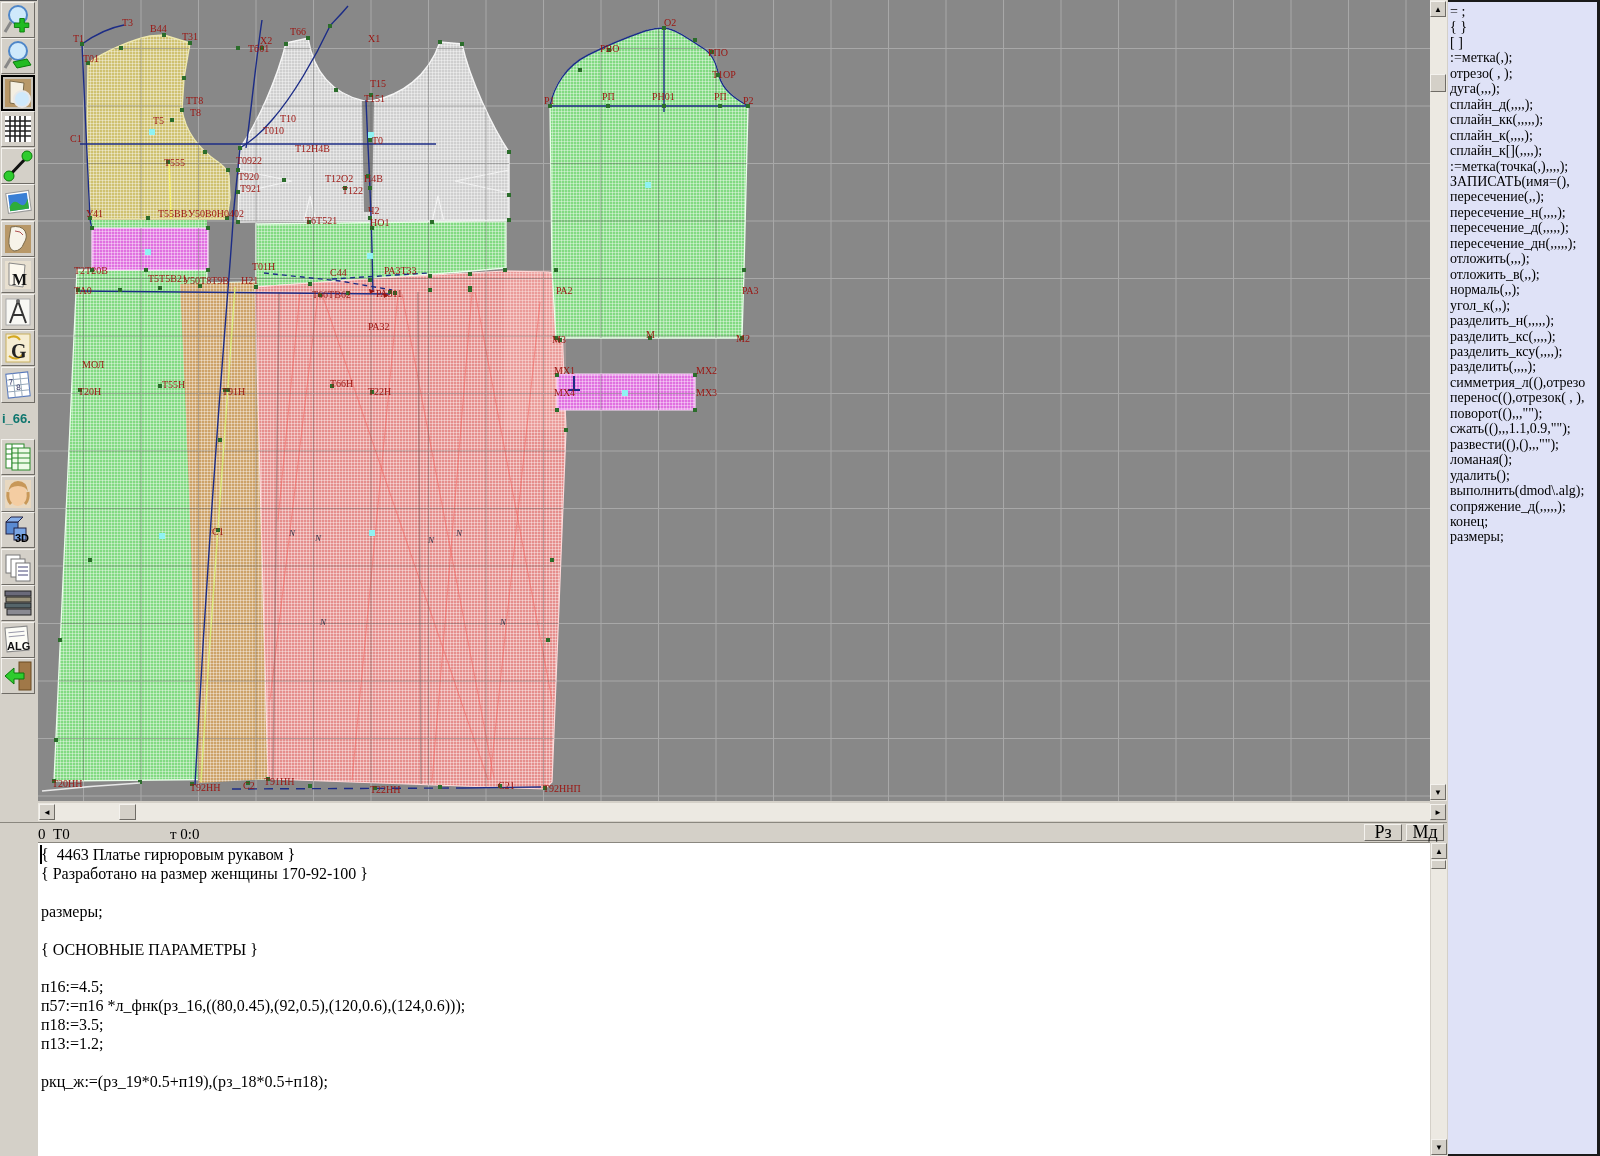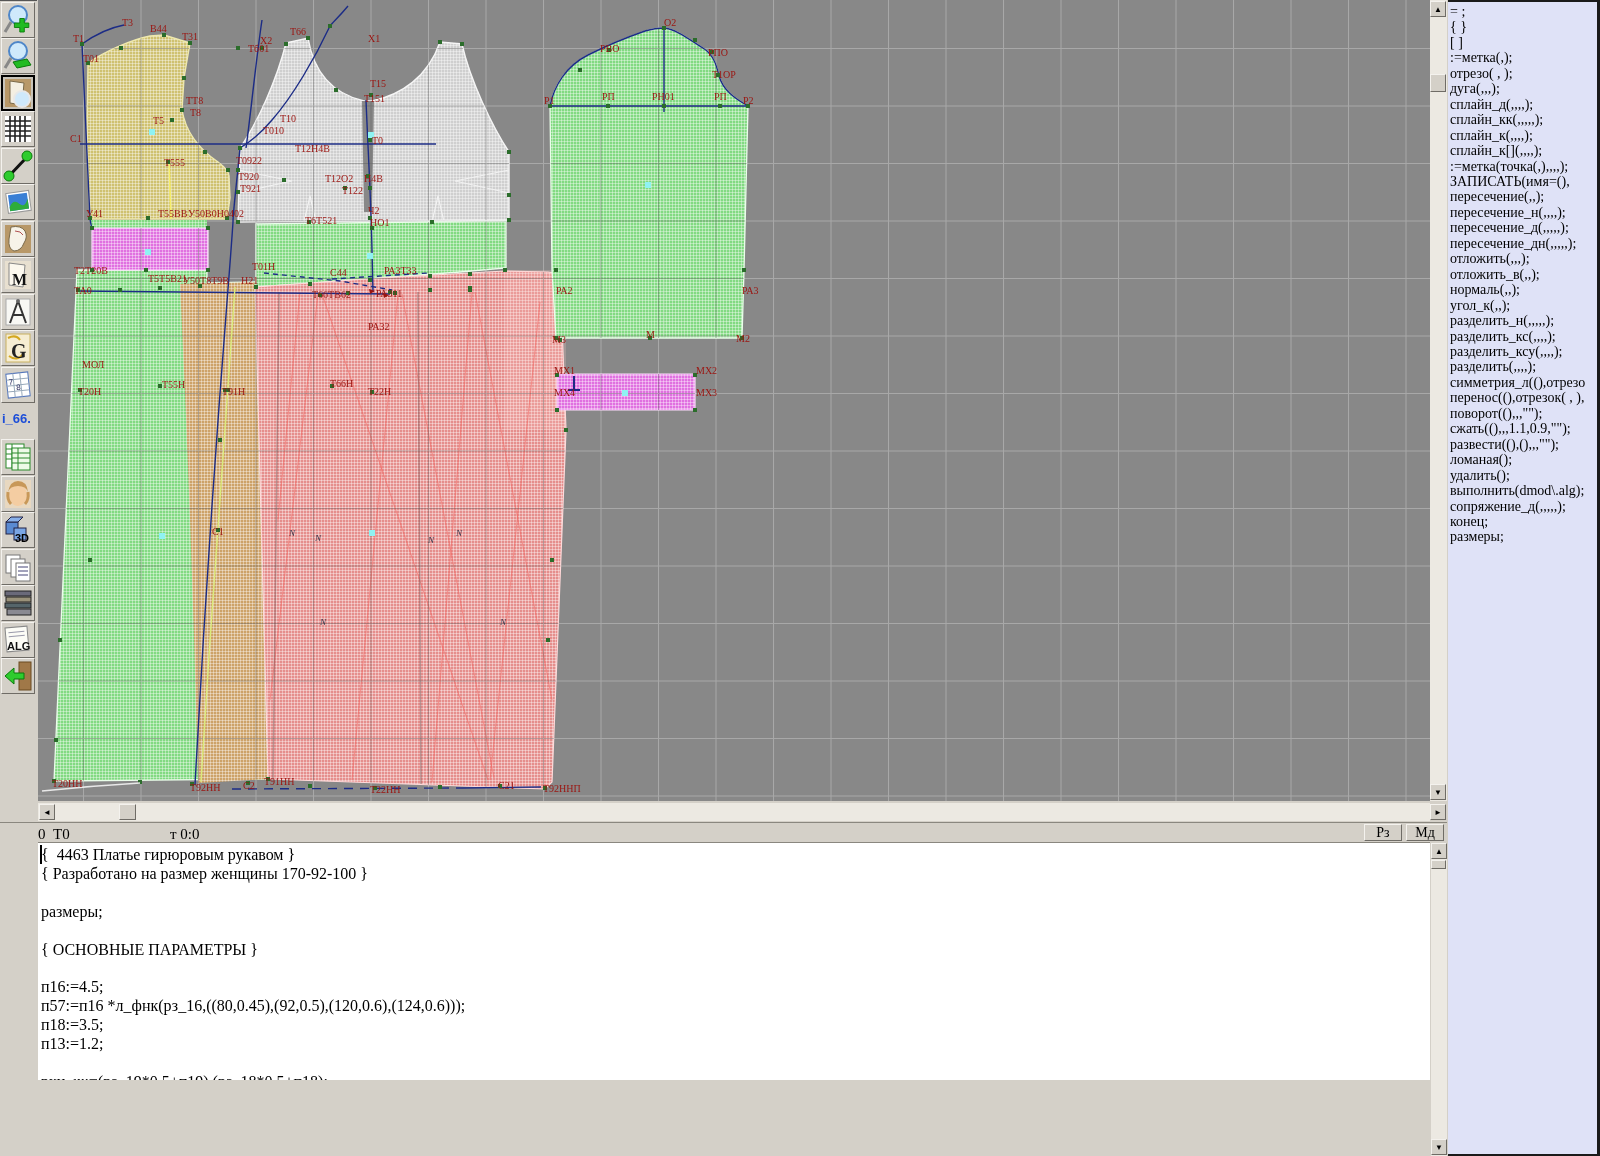--- a/index.html
+++ b/index.html
@@ -1,27 +1,27 @@
 <!DOCTYPE html>
 <html><head><meta charset="utf-8">
 <style>
 *{margin:0;padding:0;box-sizing:border-box}
 body{width:1600px;height:1156px;overflow:hidden;background:#d4d0c8;font-family:"Liberation Sans",sans-serif;position:relative}
 #toolbar{position:absolute;left:0;top:0;width:37px;height:1156px;background:#d4d0c8;border-top:1px solid #555}
 .tbtn{position:absolute;left:1px;width:34px;height:36px;background:#d4d0c8;border:1px solid;border-color:#f4f2ee #6f6c66 #6f6c66 #f4f2ee;display:flex;align-items:center;justify-content:center}
 .tbtn.pressed{border:2px solid #000;background:#c8c4ba}
-.tlabel{position:absolute;left:2px;width:34px;height:30px;font:bold 13px "Liberation Sans",sans-serif;color:#1d4ed8;padding-top:8px}
+.tlabel{position:absolute;left:2px;width:34px;height:30px;font:bold 13px "Liberation Sans",sans-serif;color:#0f766e;padding-top:8px}
 #canvas{position:absolute;left:38px;top:0;width:1392px;height:801px;border-top:2px solid #3a3a3a;border-left:2px solid #3a3a3a;border-right:1px solid #3a3a3a;border-bottom:2px solid #3a3a3a;background:#878787}
 #canvas svg{margin:-2px 0 0 -2px}
 .sb{position:absolute;background:#ece9e2}
 .sbtn{position:absolute;width:16px;height:16px;background:#d4d0c8;border:1px solid;border-color:#f4f2ee #6f6c66 #6f6c66 #f4f2ee;font-size:8px;color:#000;display:flex;align-items:center;justify-content:center}
 .thumb{position:absolute;background:#d4d0c8;border:1px solid;border-color:#f4f2ee #6f6c66 #6f6c66 #f4f2ee}
 #statusbar{position:absolute;left:0;top:822px;width:1447px;height:28px;background:#d4d0c8;border-top:1px solid #8a877f;font-family:"Liberation Serif",serif;font-size:15px;color:#000}
-.wbtn{position:absolute;top:824px;height:17px;width:38px;background:#d4d0c8;border:1px solid;border-color:#f4f2ee #6f6c66 #6f6c66 #f4f2ee;font-family:"Liberation Serif",serif;font-size:14px;text-align:center;line-height:15px}
-#editor{position:absolute;left:38px;top:842px;width:1392px;height:238px;background:#fff;border-top:1px solid #8a877f;padding:3px 8px 0 3px;overflow:hidden}
+.wbtn{position:absolute;top:824px;height:17px;width:38px;background:#d4d0c8;border:1px solid;border-color:#f4f2ee #6f6c66 #6f6c66 #f4f2ee;font-family:"Liberation Serif",serif;font-size:18px;text-align:center;line-height:15px}
+#editor{position:absolute;left:38px;top:842px;width:1392px;height:314px;background:#fff;border-top:1px solid #8a877f;padding:3px 8px 0 3px;overflow:hidden}
 .el{font-family:"Liberation Serif",serif;font-size:16px;line-height:18.9px;white-space:pre;color:#000}
 #rpanel{position:absolute;left:1448px;top:0;width:152px;height:1156px;background:#dfe2f7;border-top:2px solid #1a1a1a;border-right:3px solid #1a1a1a;border-bottom:2px solid #1a1a1a;padding:2px 0 0 2px;overflow:hidden}
 .pl{font-family:"Liberation Serif",serif;font-size:14px;line-height:15.45px;white-space:pre;color:#000}
 .cursor{position:absolute;left:40px;top:845px;width:1.5px;height:19px;background:#000}
 </style></head>
 <body>
 <div id="toolbar">
     <div class="tbtn" style="top:1px">
       <svg width="30" height="32" viewBox="0 0 30 32">
         <circle cx="15" cy="11" r="9" fill="#cfe9fb" stroke="#4e86c8" stroke-width="2"></circle>

